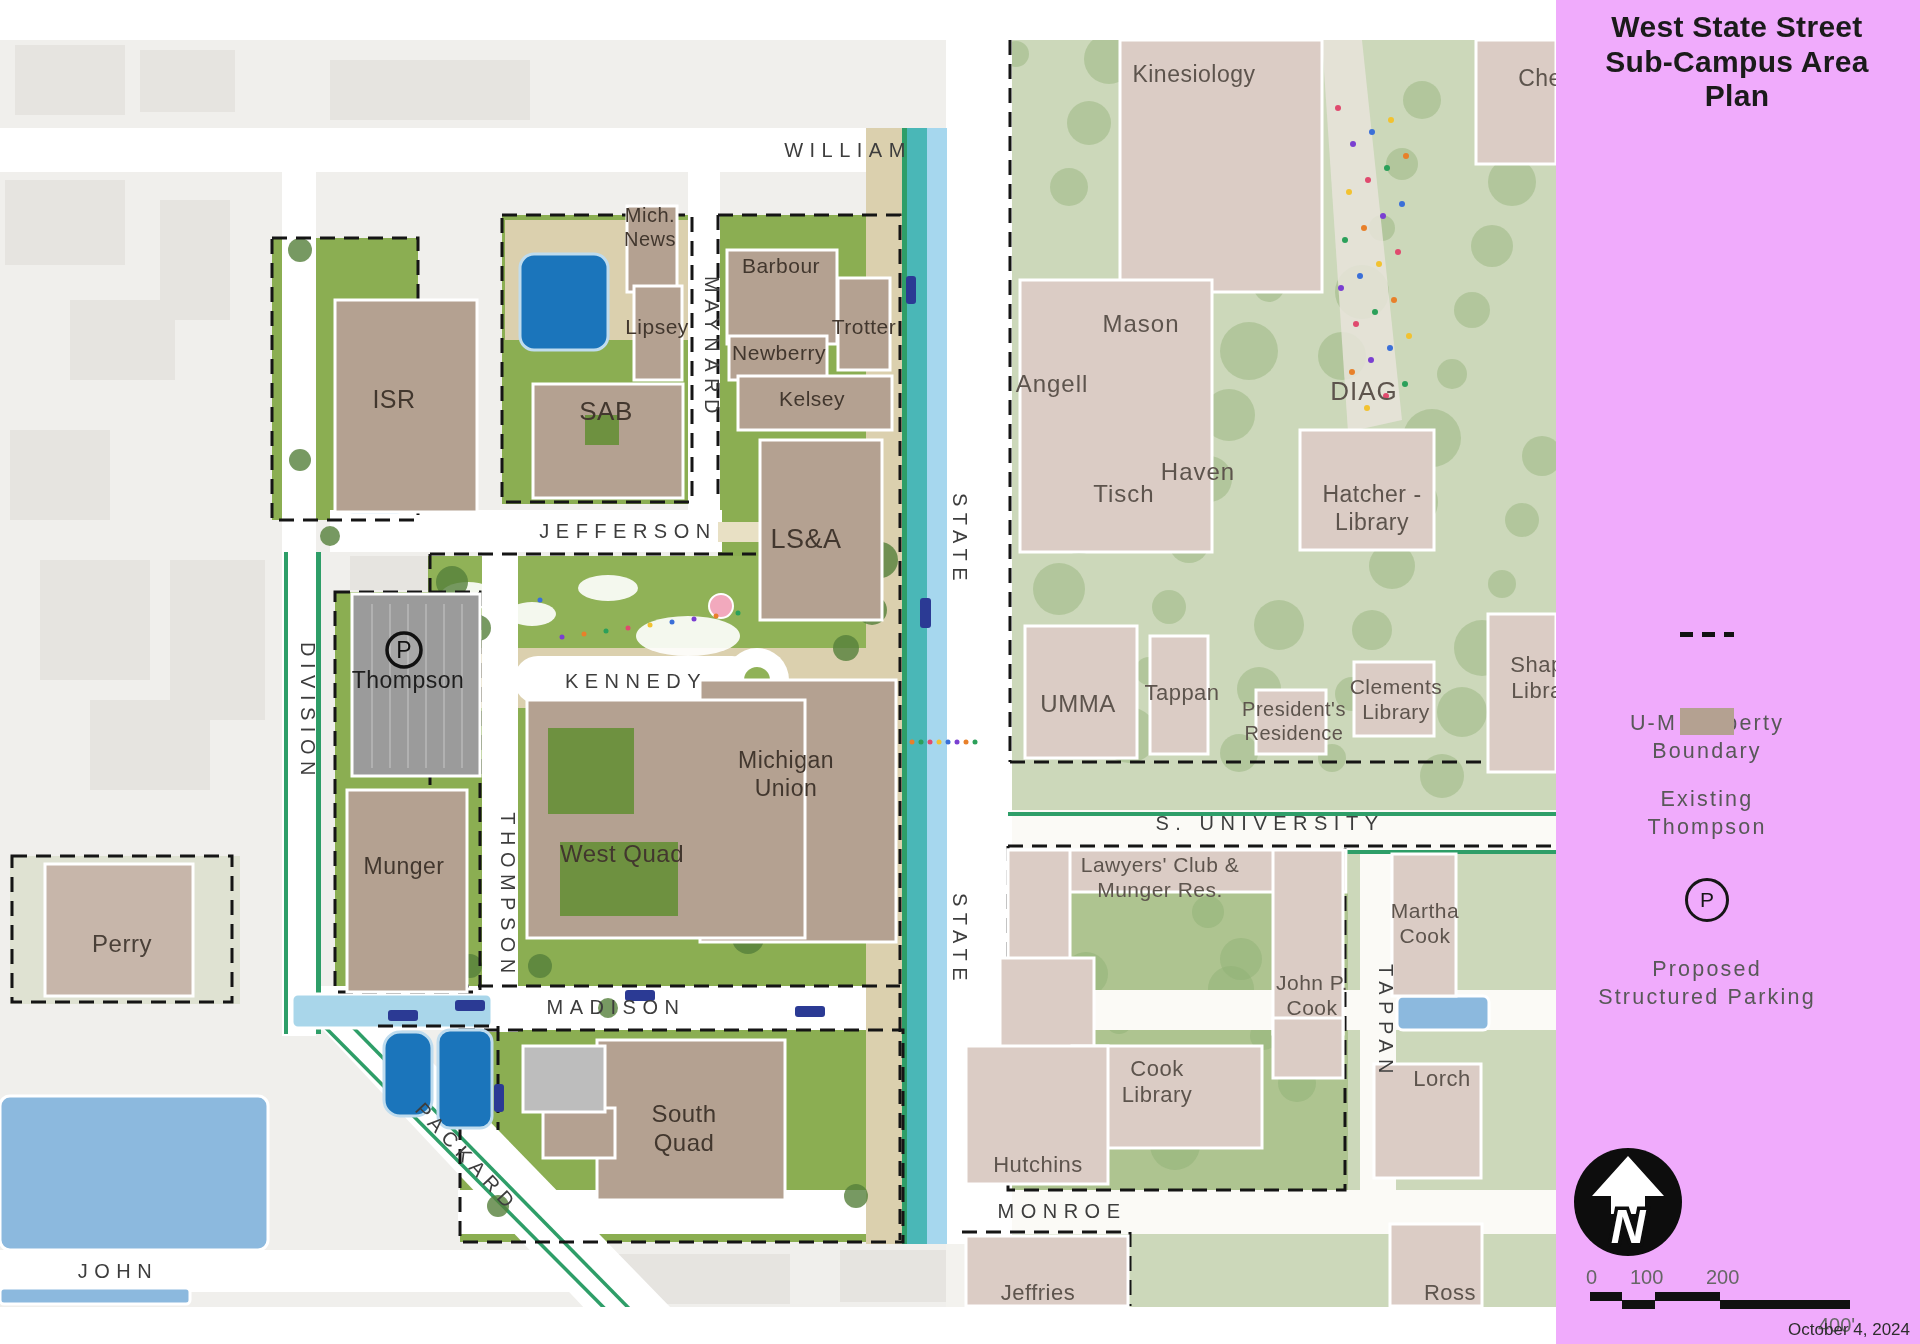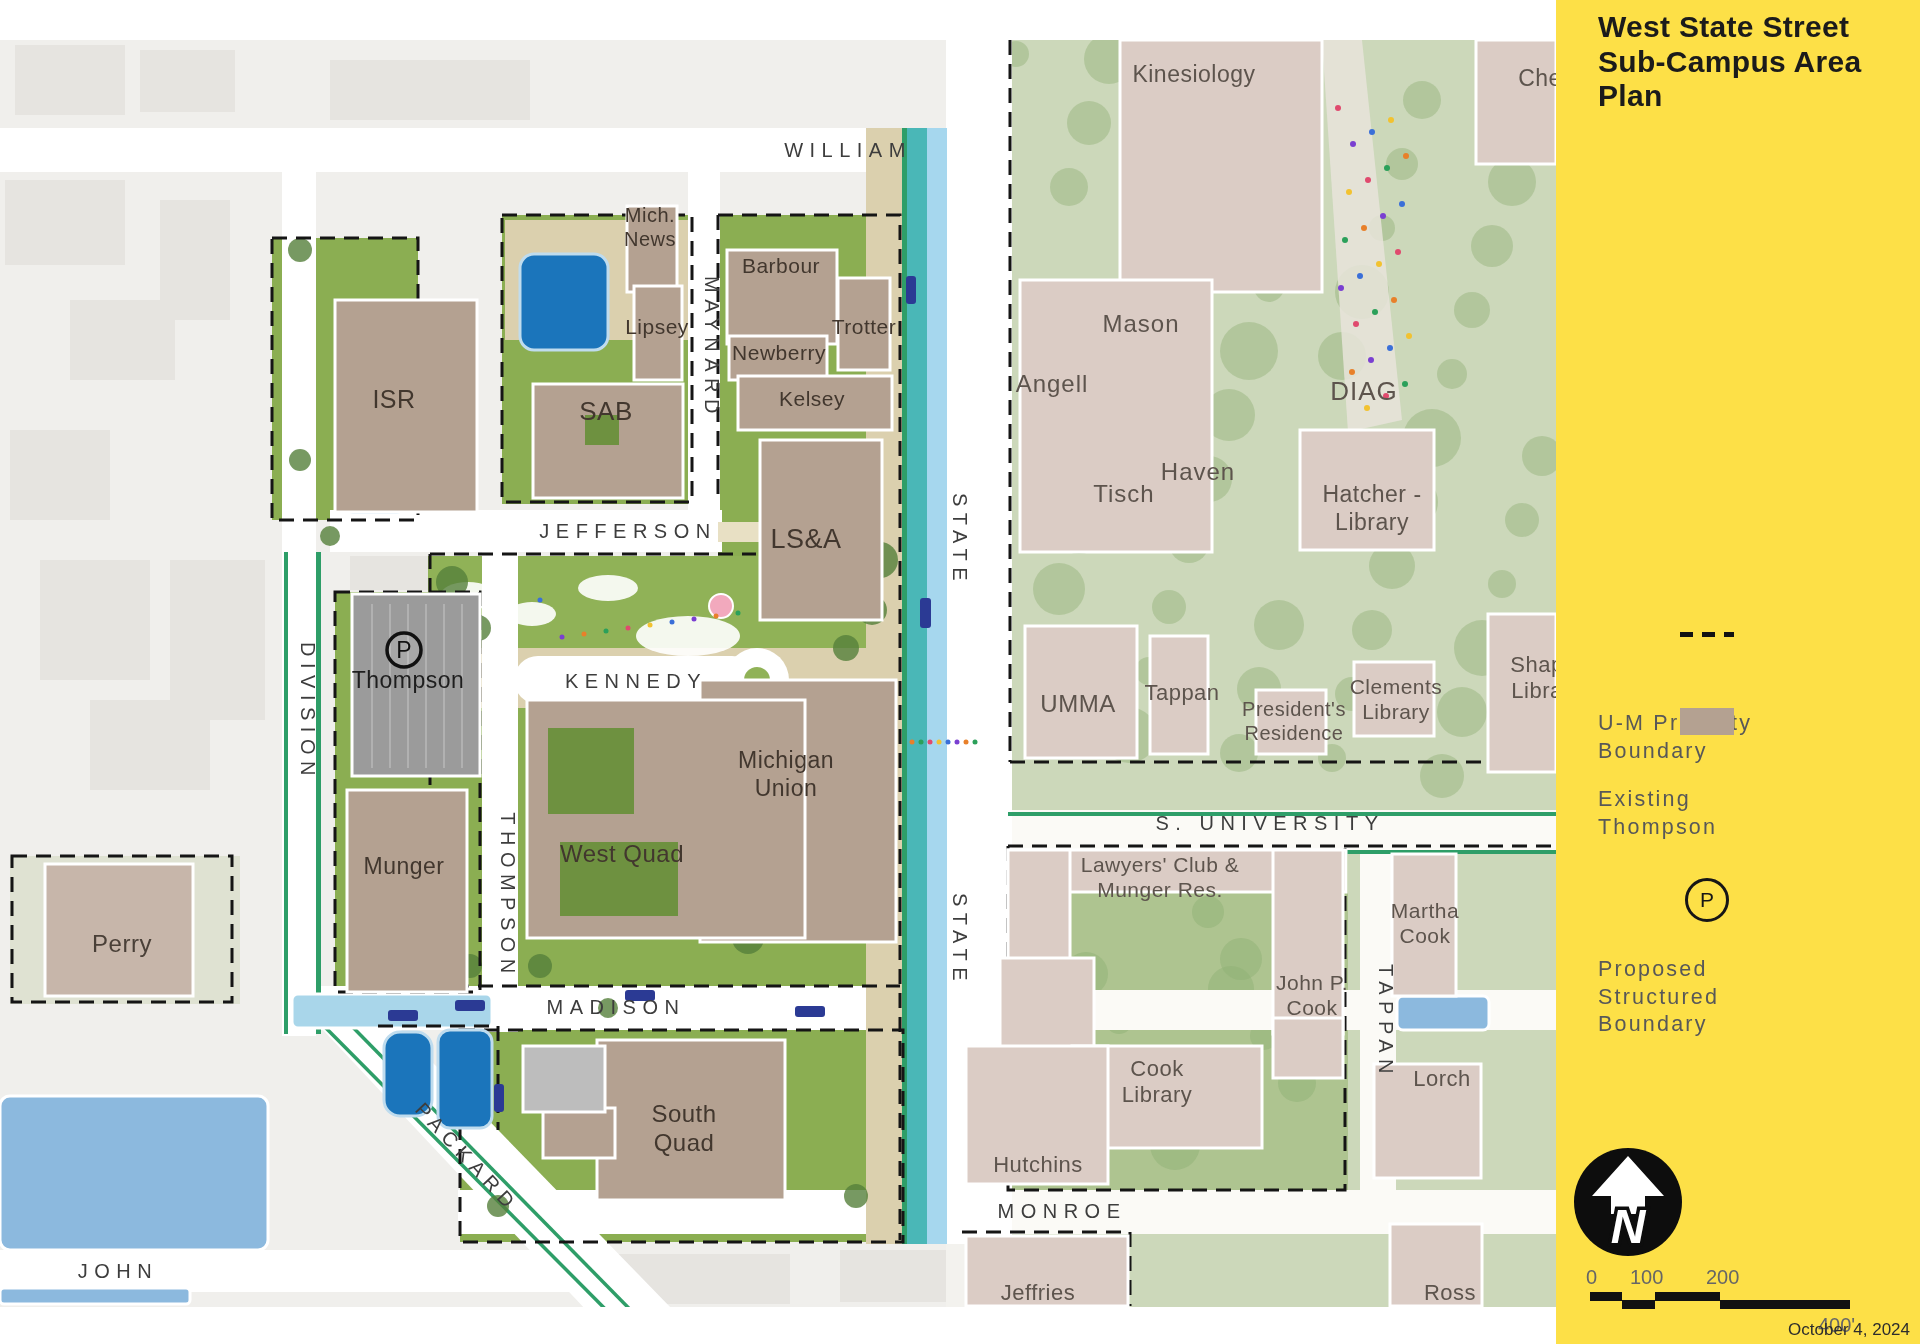--- a/index.html
+++ b/index.html
@@ -1,18 +1,18 @@
 <!DOCTYPE html>
 <html><head>
 <meta charset="utf-8">
 <style>
   html,body{margin:0;padding:0;background:#ffffff;}
   body{width:1920px;height:1344px;position:relative;font-family:"Liberation Sans",sans-serif;overflow:hidden;}
   #mapsvg{position:absolute;left:0;top:0;}
-  .panel{position:absolute;left:1556px;top:0;width:364px;height:1344px;background:#fde047;}
+  .panel{position:absolute;left:1556px;top:0;width:364px;height:1344px;background:#f0abfc;text-align:center;}
   .panel h1{margin:0;position:absolute;left:42px;top:10px;width:278px;
     font-size:30px;line-height:1.15;font-weight:700;color:#1b1b1b;letter-spacing:.3px;}
   .legend-row{position:absolute;left:42px;display:flex;align-items:center;gap:24px;flex-direction:column;}
   .legend-text{width:218px;font-size:21.5px;line-height:1.28;color:#585858;letter-spacing:2.2px;}
   .sw{flex:0 0 54px;display:flex;justify-content:flex-start;}
   .sw-dash{width:54px;height:5px;background:repeating-linear-gradient(90deg,#121212 0 13px,transparent 13px 22px);}
   .sw-box{width:54px;height:27px;}
   .sw-circle{width:38px;height:38px;border:3px solid #161616;border-radius:50%;
     display:flex;align-items:center;justify-content:center;font-size:21px;color:#161616;}
   .north{position:absolute;left:16px;top:1146px;}
@@ -366,21 +366,21 @@
   <div class="legend-row" style="top:708px;">
     <div class="sw">
         <div class="sw-box" id="sw-existing" style="background: rgb(180, 161, 145);"></div>
       </div>
     <div class="legend-text">Existing Thompson</div>
   </div>
   <div class="legend-row" style="top:878px;">
     <div class="sw">
       <div class="sw-circle">P</div>
     </div>
-    <div class="legend-text">Proposed Structured Boundary</div>
+    <div class="legend-text">Proposed Structured Parking</div>
   </div>
 
   <svg class="north" width="112" height="112" viewBox="0 0 112 112">
     <circle cx="56" cy="56" r="54" fill="#0d0d0d"></circle>
     <polygon points="56,10 92,50 73,50 73,68 39,68 39,50 20,50" fill="#ffffff"></polygon>
     <text x="56" y="97" text-anchor="middle" font-size="48" font-weight="800" font-style="italic" font-family="Liberation Sans, sans-serif" fill="#ffffff" stroke="#0d0d0d" stroke-width="7" paint-order="stroke">N</text>
   </svg>
 
   <div class="scale">
     <div class="scale-label" style="left:30px;">0</div>

